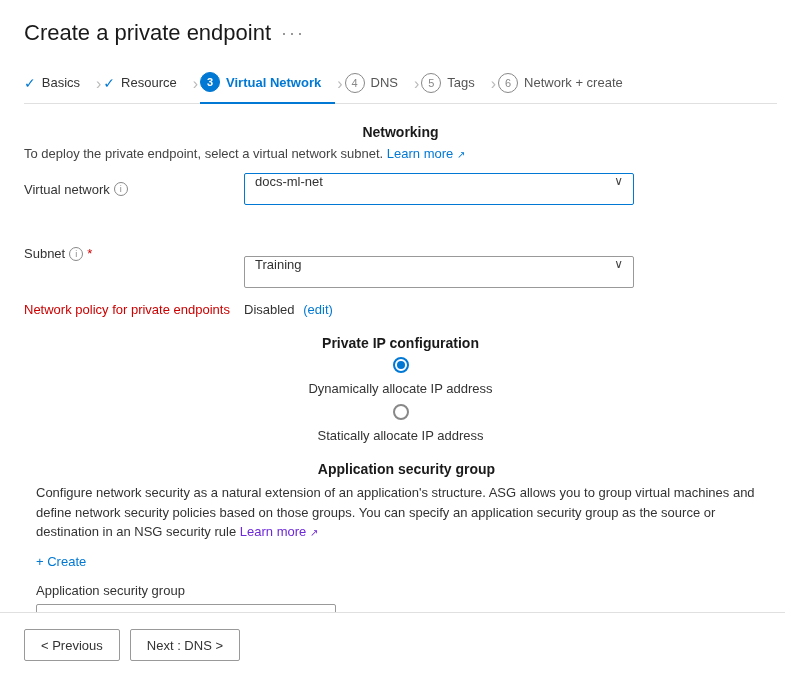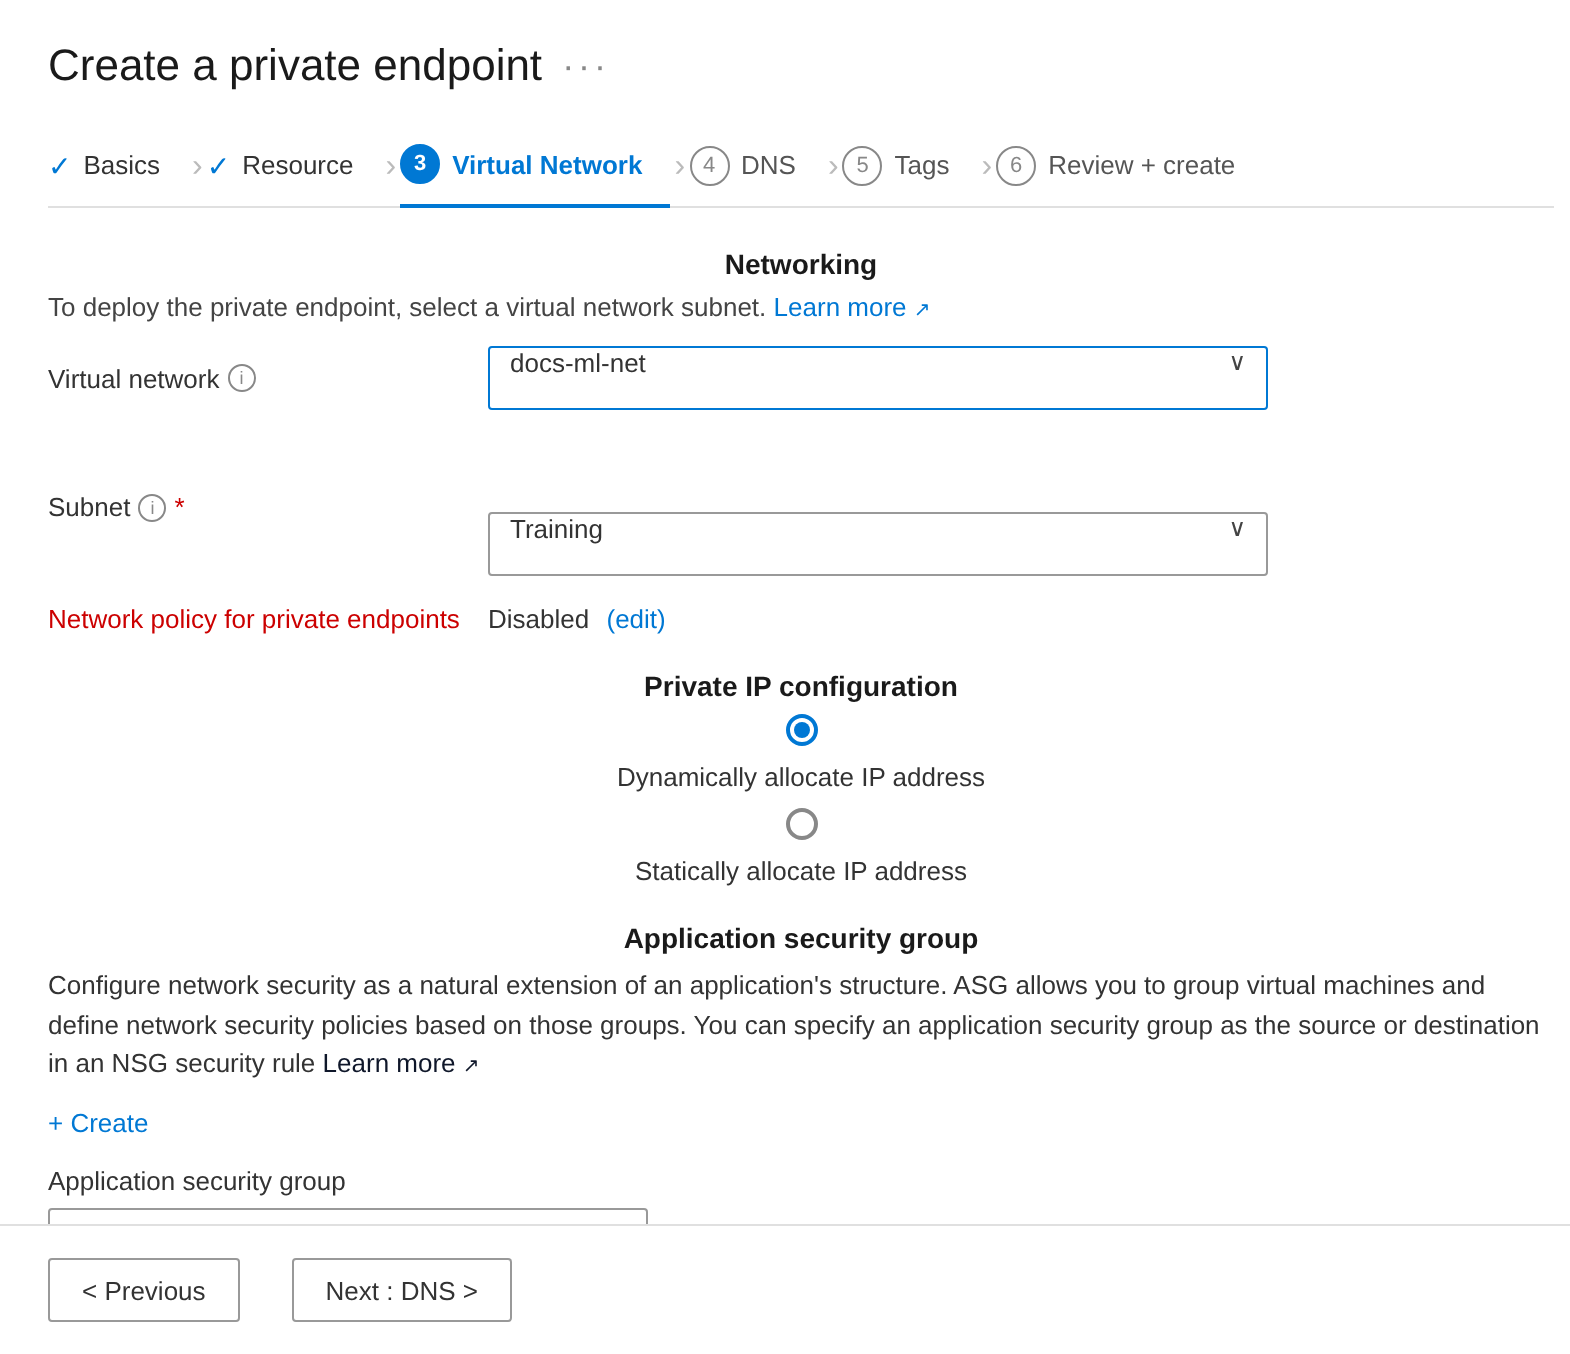--- a/index.html
+++ b/index.html
@@ -43,29 +43,29 @@
     .policy-edit { color: #0078d4; text-decoration: none; margin-left: 5px; }
 
     
     .radio-group { margin-bottom: 18px; }
     .radio-item { display: flex; align-items: center; gap: 8px; margin-bottom: 8px; cursor: pointer; font-size: 13px; flex-direction: column; }
     .radio-outer { width: 16px; height: 16px; border-radius: 50%; border: 2px solid #0078d4; display: flex; align-items: center; justify-content: center; flex-shrink: 0; }
     .radio-inner { width: 8px; height: 8px; border-radius: 50%; background: #0078d4; }
     .radio-empty .radio-outer { border-color: #888; }
 
     
-    .asg-section { margin-top: 4px; }
+    .asg-section { margin-top: 4px; margin-left: 12px; }
     .asg-desc { font-size: 13px; color: #333; margin-bottom: 12px; line-height: 1.5; }
-    .asg-desc a { color: #0f172a; text-decoration: none; }
+    .asg-desc a { color: #6d28d9; text-decoration: none; }
     .create-link { color: #0078d4; text-decoration: none; font-size: 13px; display: flex; align-items: center; gap: 4px; margin-bottom: 14px; cursor: pointer; width: fit-content; }
     .asg-dropdown-label { font-size: 13px; font-weight: 500; margin-bottom: 6px; }
     .asg-dropdown { width: 300px; height: 32px; border: 1px solid #999; border-radius: 2px; display: flex; align-items: center; justify-content: space-between; padding: 0 10px; cursor: pointer; background: #fff; font-size: 13px; color: #333; }
 
     
-    .footer { border-top: 1px solid #e0e0e0; padding: 16px 24px; display: flex; align-items: center; gap: 26px; position: fixed; bottom: 0; left: 0; width: 785px; background: #fff; }
+    .footer { border-top: 1px solid #e0e0e0; padding: 16px 24px; display: flex; align-items: center; gap: 10px; position: fixed; bottom: 0; left: 0; width: 785px; background: #fff; }
     .btn { height: 32px; padding: 0 16px; border: 1px solid #999; border-radius: 2px; background: #fff; font-size: 13px; cursor: pointer; color: #333; display: flex; align-items: center; gap: 4px; }
 
     .external-link-icon { font-size: 10px; }
   </style>
 </head>
 <body>
 
 <div class="page-container">
   <div class="page-title">
     <span>Create a private endpoint</span>
@@ -101,21 +101,21 @@
       <div class="step-circle">
         <span>5</span>
       </div>
       <span>Tags</span>
     </div>
     <span class="step-separator">›</span>
     <div class="step">
       <div class="step-circle">
         <span>6</span>
       </div>
-      <span>Review + create</span>
+      <span>Network + create</span>
     </div>
   </div>
 
   <div class="section">
     <div class="section-title">Networking</div>
     <div class="section-desc">
       <span>To deploy the private endpoint, select a virtual network subnet.</span>
       <a href="#">
         <span>Learn more</span>
         <span class="external-link-icon">↗</span>

